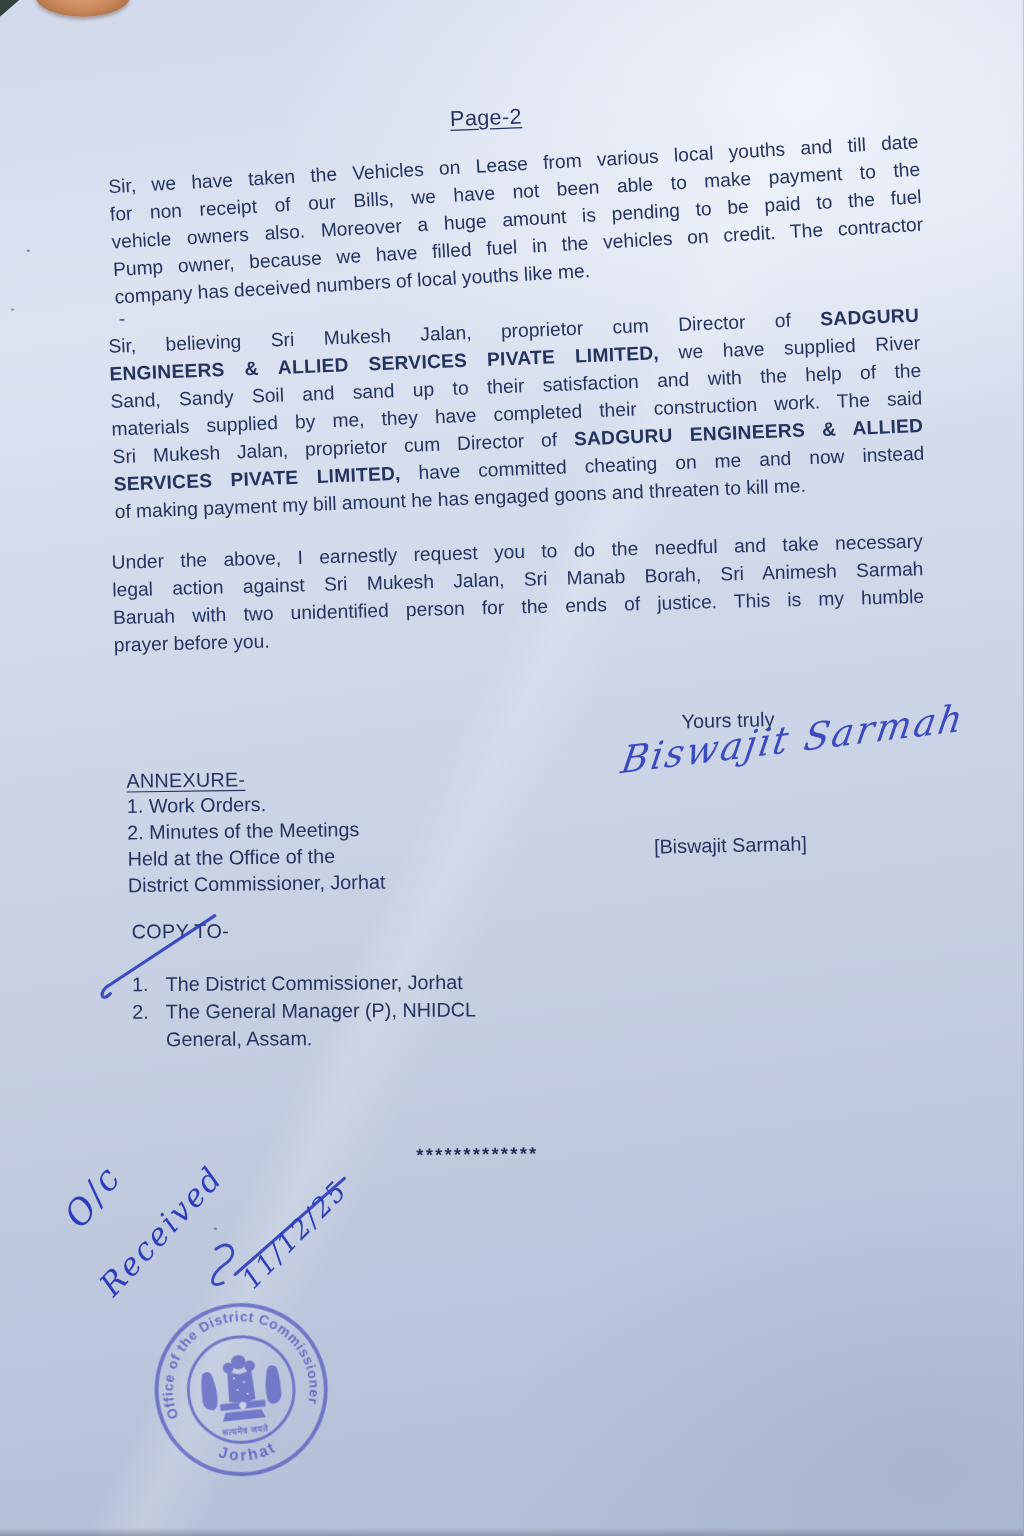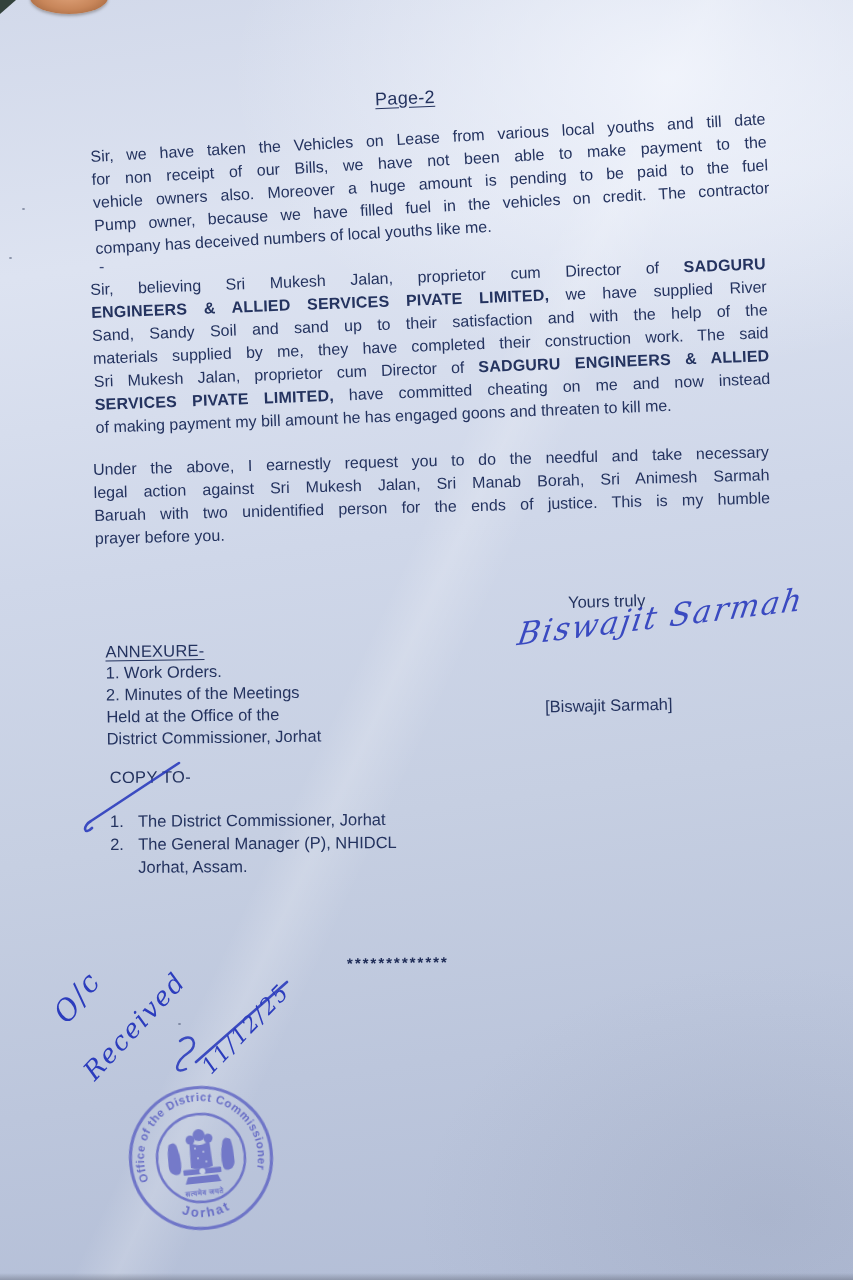--- a/index.html
+++ b/index.html
@@ -117,21 +117,21 @@
       <div class="copy-item">
         <span class="num">1.</span>
         <span>The District Commissioner, Jorhat</span>
       </div>
       <div class="copy-item">
         <span class="num">2.</span>
         <span>The General Manager (P), NHIDCL</span>
       </div>
       <div class="copy-item">
         <span class="num"></span>
-        <span>Jorhat, Assam.</span>
+        <span>General, Assam.</span>
       </div>
     </div>
   </div>
 
   <svg class="tick-svg" viewBox="0 0 140 100">
     <path d="M14,80 C6,88 4,78 13,73 L101,15" fill="none" stroke="#2b3cbd" stroke-width="2.6" stroke-linecap="round" opacity=".9"></path>
   </svg>
 
   <div class="stars">*************</div>
 

